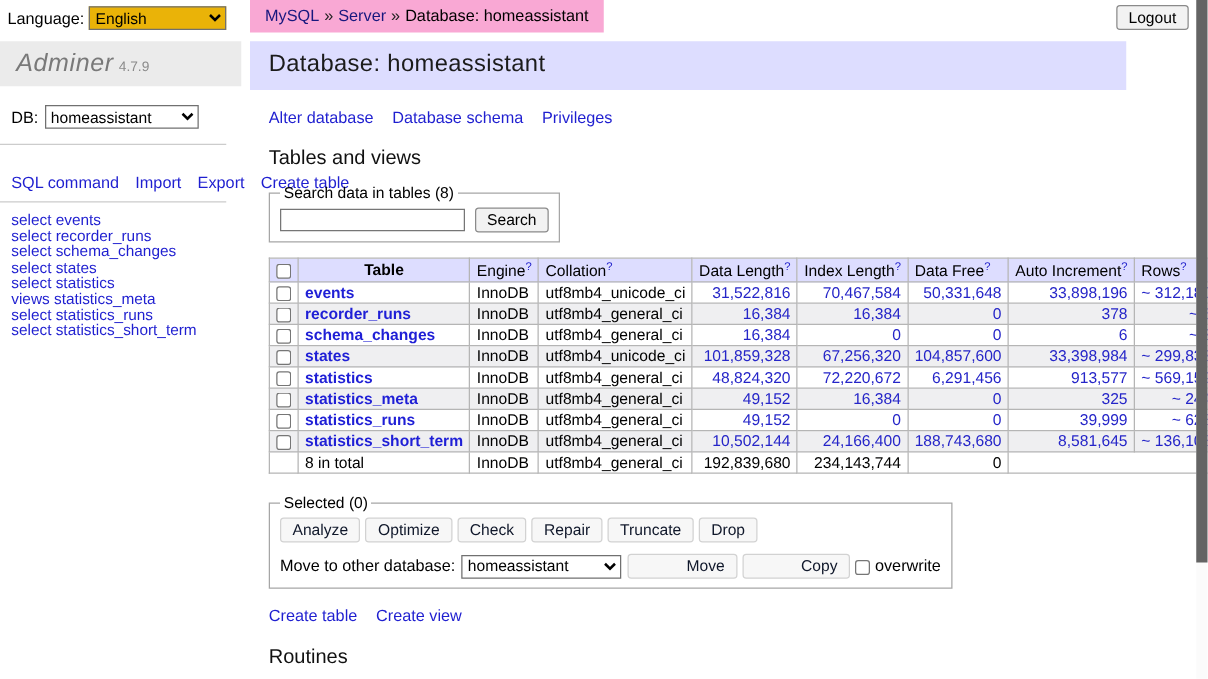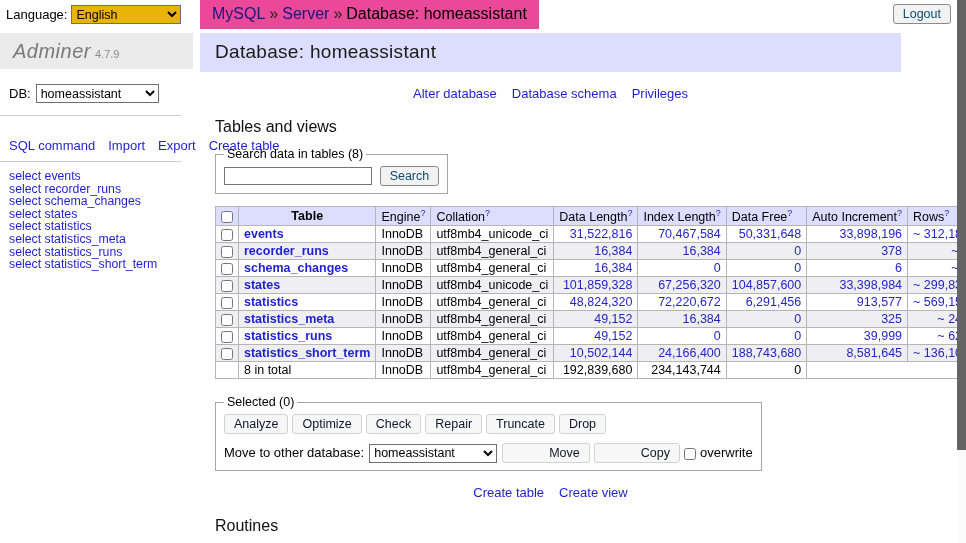--- a/index.html
+++ b/index.html
@@ -4,29 +4,29 @@
 <style>
   * { box-sizing: border-box; margin: 0; padding: 0; }
   html, body { width: 966px; height: 543px; overflow: hidden; background: #fff;
     font-family: "Liberation Sans", sans-serif; font-size: 13px; color: #000; }
   a { text-decoration: none; color: #1f1fd0; cursor: pointer; }
 
   
   #lang { position: absolute; left: 6px; top: 5px; }
   #lang label { margin-right: 4px; }
   #lang select { width: 110px; height: 19px; font-size: 12.5px; border: 1px solid #707070; background: #eab308; }
-  #breadcrumb { position: absolute; left: 200px; top: 0; background: #ec4899;
-    padding: 5px 12px 6px 12px; white-space: nowrap; font-size: 16px; }
+  #breadcrumb { position: absolute; left: 200px; top: 0; background: #f9a8d4;
+    padding: 5px 12px 6px 12px; white-space: nowrap; font-size: 13px; }
   #breadcrumb .sep { color: #222; margin: 0 4px; }
   #breadcrumb .crumb { color: #17177e; }
   #logout-btn { position: absolute; right: 15px; top: 4px; }
 
   button, .btn { font-family: "Liberation Sans", sans-serif; font-size: 12.5px;
     background: #f2f2f2; border: 1px solid #8a8a8a; border-radius: 3px;
-    padding: 2px 9px; color: #0c4a6e; cursor: pointer; }
+    padding: 2px 9px; color: #000000; cursor: pointer; }
   button:disabled { color: #0f172a; border-color: #d2d2d2; background: #f7f7f7; cursor: default; }
 
   
   #menu { position: absolute; left: 0; top: 33px; width: 193px; }
   #logo { background: #ebebeb; height: 36px; padding: 7px 0 0 13px; }
   #logo .brand { font-style: italic; font-size: 20px; color: #797979; letter-spacing: 0.5px; }
   #logo .ver { font-size: 11px; color: #8b8b8b; margin-left: 4px; }
   #db-row { padding: 15px 0 12px 9px; }
   #db-row label { margin-right: 5px; }
   #db-row select { width: 123px; height: 19px; font-size: 12.5px; border: 1px solid #707070; background: #fff; }
@@ -34,21 +34,21 @@
     padding: 21px 0 7px 9px; width: 193px; line-height: 17px; max-width: 181px; }
   #menu-actions a { margin-right: 13px; white-space: nowrap; }
   #table-list { padding: 8px 0 0 9px; }
   #table-list a { display: block; font-size: 12.3px; line-height: 12.6px; white-space: nowrap; }
 
   
   #content { position: absolute; left: 200px; top: 33px; width: 701px; }
   #page-title { background: #ddddff; font-size: 19px; font-weight: 400; color: #1b1b1b;
     padding: 8px 0 9px 15px; letter-spacing: 0.3px; }
   .body-pad { padding-left: 15px; }
-  .links-row { margin-top: 14px; text-align: center; }
+  .links-row { margin-top: 14px; }
   .links-row a { margin-right: 15px; }
   h3 { font-size: 16px; font-weight: 400; color: #111; margin-top: 17px; }
 
   fieldset { display: inline-block; border: 1px solid #a6a6a6; padding: 5px 8px 7px 8px; margin-top: 11px; }
   legend { font-size: 12.5px; padding: 0 3px; }
   #search-input { width: 148px; height: 18px; border: 1px solid #767676; margin-right: 4px; padding: 0 3px; font-size: 12.5px; }
 
   
   #tables-table { border-collapse: collapse; margin-top: 12px; font-size: 12.5px; }
   #tables-table th, #tables-table td { border: 1px solid #b5b5b5; padding: 1px 5px; height: 17px; white-space: nowrap; }
@@ -96,21 +96,21 @@
   <div id="db-row">
     <label>DB:</label><select><option>homeassistant</option></select>
   </div>
   <div id="menu-actions"><a>SQL command</a><a>Import</a><a>Export</a><a>Create table</a></div>
   <div id="table-list">
       <a>select events</a>
       <a>select recorder_runs</a>
       <a>select schema_changes</a>
       <a>select states</a>
       <a>select statistics</a>
-      <a>select statistics_meta</a>
+      <a>views statistics_meta</a>
       <a>select statistics_runs</a>
       <a>select statistics_short_term</a>
     </div>
 </div>
 
 <div id="content">
   <div id="page-title">Database: homeassistant</div>
   <div class="body-pad">
     <div class="links-row" id="top-links"><a>Alter database</a><a>Database schema</a><a>Privileges</a></div>
 

